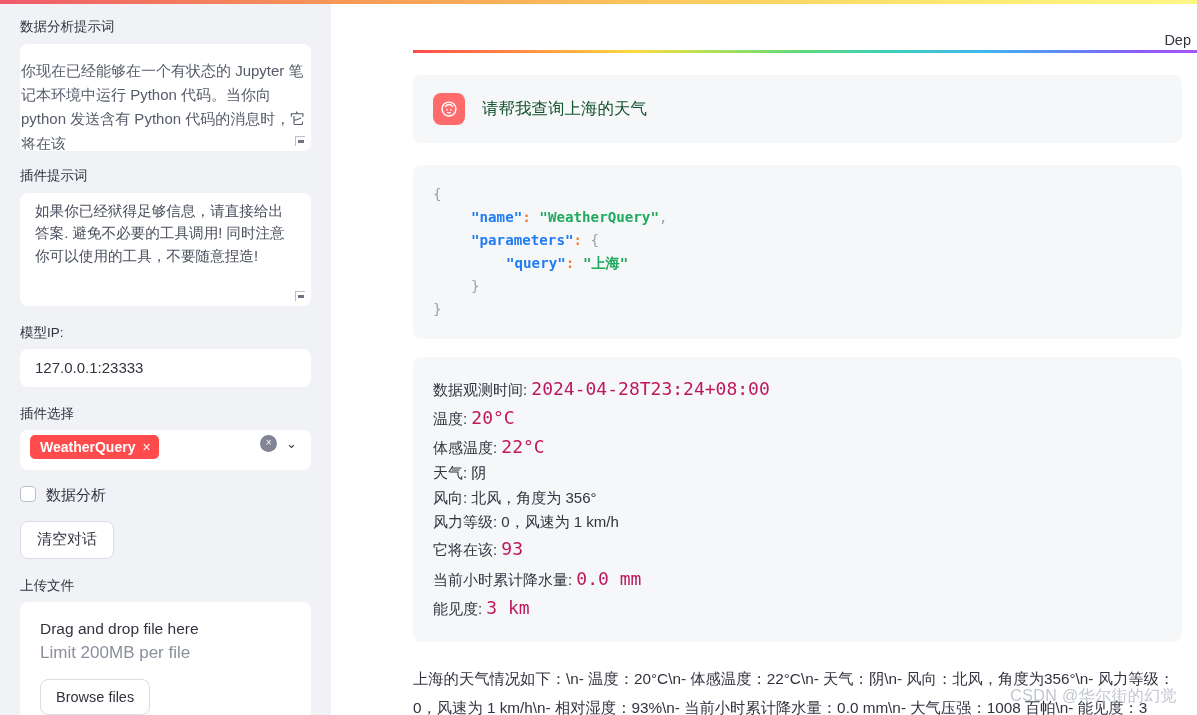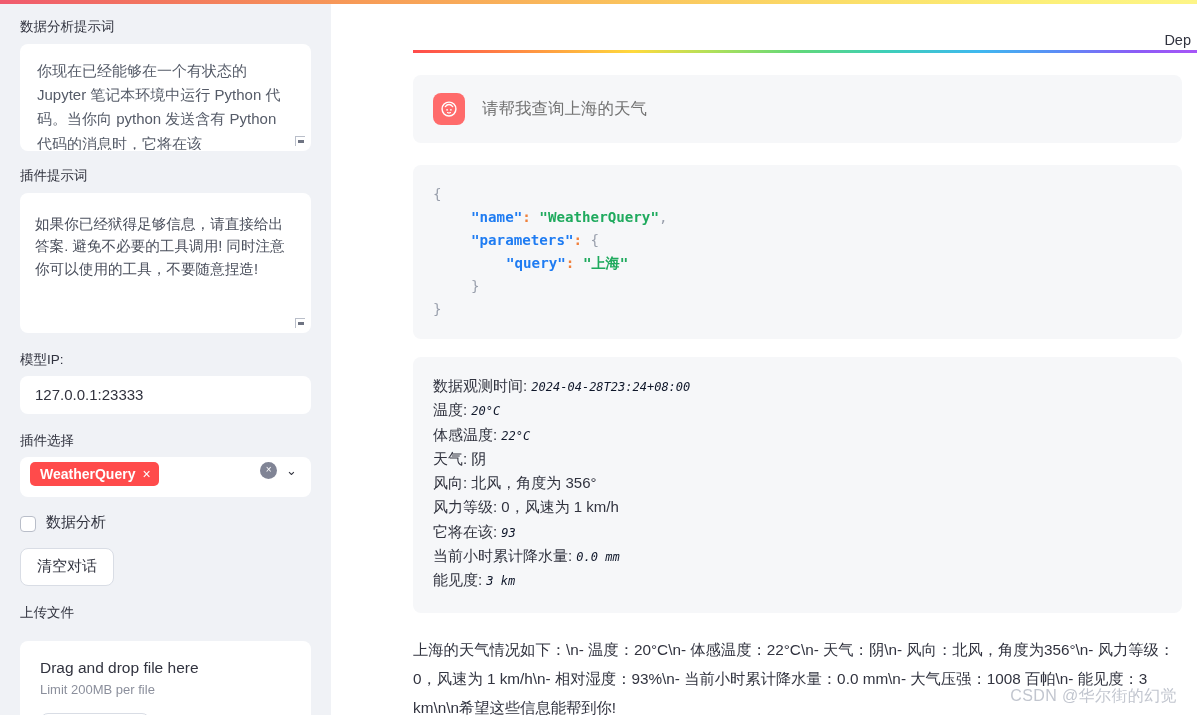--- a/index.html
+++ b/index.html
@@ -25,26 +25,26 @@
     padding: 18px 20px 0 20px;
     position: relative;
     overflow: hidden;
     flex: 0 0 331px;
   }
   .side-label {
     font-size: 13.5px; color: #31333f; margin-bottom: 7px; line-height: 1.4;
   }
   .textarea-box {
     background: #ffffff; border-radius: 8px; border: 1px solid transparent;
-    position: relative; padding: 14px 16px;
+    position: relative; padding: 14px 0;
     font-size: 15px; color: #555b68; line-height: 1.62;
     overflow: hidden;
   }
   .textarea-box.ta1 { height: 107px; margin-bottom: 16px; }
-  .textarea-box.ta2 { height: 140px; margin-bottom: 18px; padding: 19px 14px; font-size: 14.6px; line-height:1.55; color:#4a4f5c;}
+  .textarea-box.ta2 { height: 113px; margin-bottom: 18px; padding: 6px 14px; font-size: 14.6px; line-height:1.55; color:#4a4f5c;}
   .grip2 {
     position:absolute; right:5px; bottom:4px; width:10px; height:10px;
     border-left:1.6px solid #b9bec9; border-top:1.6px solid #b9bec9;
   }
   .grip2::after{content:"";position:absolute;left:2px;top:3px;width:6px;height:3px;background:#6e7382;}
 
   .field-label { font-size: 13.5px; color: #31333f; margin: 2px 0 7px 0; }
   .text-input {
     background: #ffffff; border-radius: 8px; height: 38px;
     display: flex; align-items: center; padding: 0 14px;
@@ -63,36 +63,36 @@
   }
   .tag-x { font-size:14px; font-weight:500; cursor:pointer; }
   .ms-actions { margin-left:auto; display:flex; align-items:center; gap:9px; padding-right:6px;}
   .clear-circle {
     width:17px;height:17px;border-radius:50%;background:#808495;
     display:flex;align-items:center;justify-content:center;
     color:#ffffff;font-size:10px;line-height:1;
   }
   .chev { color:#31333f; font-size:13px; }
 
-  .checkbox-row { display:flex; align-items:flex-end; gap:10px; margin-bottom: 16px; }
+  .checkbox-row { display:flex; align-items:flex-start; gap:10px; margin-bottom: 16px; }
   .cbox { width:16px;height:16px;border:1.6px solid #b9bec9;border-radius:4px;background:#fff; }
   .cbox-label { font-size:15px; color:#31333f; }
 
   .btn-outline {
     display:inline-flex;align-items:center;justify-content:center;
     background:#ffffff;border:1px solid #d9dde5;border-radius:8px;
     height:38px;padding:0 16px;font-size:15px;color:#31333f; margin-bottom:18px;
   }
-  .upload-label { font-size:13.5px;color:#31333f;margin-bottom:19px; }
+  .upload-label { font-size:13.5px;color:#31333f;margin-bottom:7px; }
   .dropzone {
     background:#ffffff;border-radius:8px;padding:18px 20px 20px 20px;
     min-height: 110px;
   }
   .dz-title { font-size:15.5px;color:#31333f; margin-bottom:5px; }
-  .dz-sub { font-size:13px;color:#8b8f9c; margin-bottom:16px; }
+  .dz-sub { font-size:17px;color:#8b8f9c; margin-bottom:16px; }
   .dz-btn {
     display:inline-flex;align-items:center;justify-content:center;
     background:#ffffff;border:1px solid #d9dde5;border-radius:8px;
     height:36px;padding:0 15px;font-size:14.5px;color:#31333f;
   }
 
   
   .main {
     flex:1 1 auto; height:715px; background:#ffffff; position:relative;
     overflow:hidden;
@@ -112,21 +112,21 @@
   }
   .chat-card {
     margin-left:82px; width:769px; background:#f6f7f9; border-radius:8px;
     padding:18px 20px; display:flex; align-items:center; gap:17px;
     margin-bottom:22px;
   }
   .avatar {
     width:32px;height:32px;border-radius:8px;background:#ff6b6b;
     display:flex;align-items:center;justify-content:center;flex:0 0 32px;
   }
-  .chat-text { font-size:16.5px; color:#737373; }
+  .chat-text { font-size:16.5px; color:#14532d; }
 
   .code-card {
     margin-left:82px; width:769px; background:#f6f7f9; border-radius:8px;
     padding:18px 20px; margin-bottom:18px;
     font-family:"DejaVu Sans Mono","Liberation Mono",monospace;
     font-size:14.2px; line-height:1.62; white-space:pre;
   }
   .c-punct { color:#9aa0ad; }
   .c-key   { color:#1f7cf2; font-weight:700; }
   .c-colon { color:#f0803c; font-weight:700;}
@@ -135,21 +135,21 @@
   .data-card {
     margin-left:82px; width:769px; background:#f6f7f9; border-radius:8px;
     padding:17px 20px 20px 20px; margin-bottom:22px;
   }
   .data-line {
     font-size:15px; color:#31333f; line-height:1.62;
     font-family:"Liberation Sans","DejaVu Sans",sans-serif;
   }
   .data-line .mono {
     font-family:"DejaVu Sans Mono","Liberation Mono",monospace;
-    font-size:12px; color:#0f172a;font-style:italic;
+    font-size:18px; color:#be185d;
   }
   .summary {
     margin-left:82px; width:782px; font-size:15.3px; color:#31333f;
     line-height:1.92; word-break:break-word;
   }
   .watermark {
     position:absolute; right:20px; bottom:8px;
     font-size:16px; color:#c2c6cf; letter-spacing:.4px;
   }
 </style>

